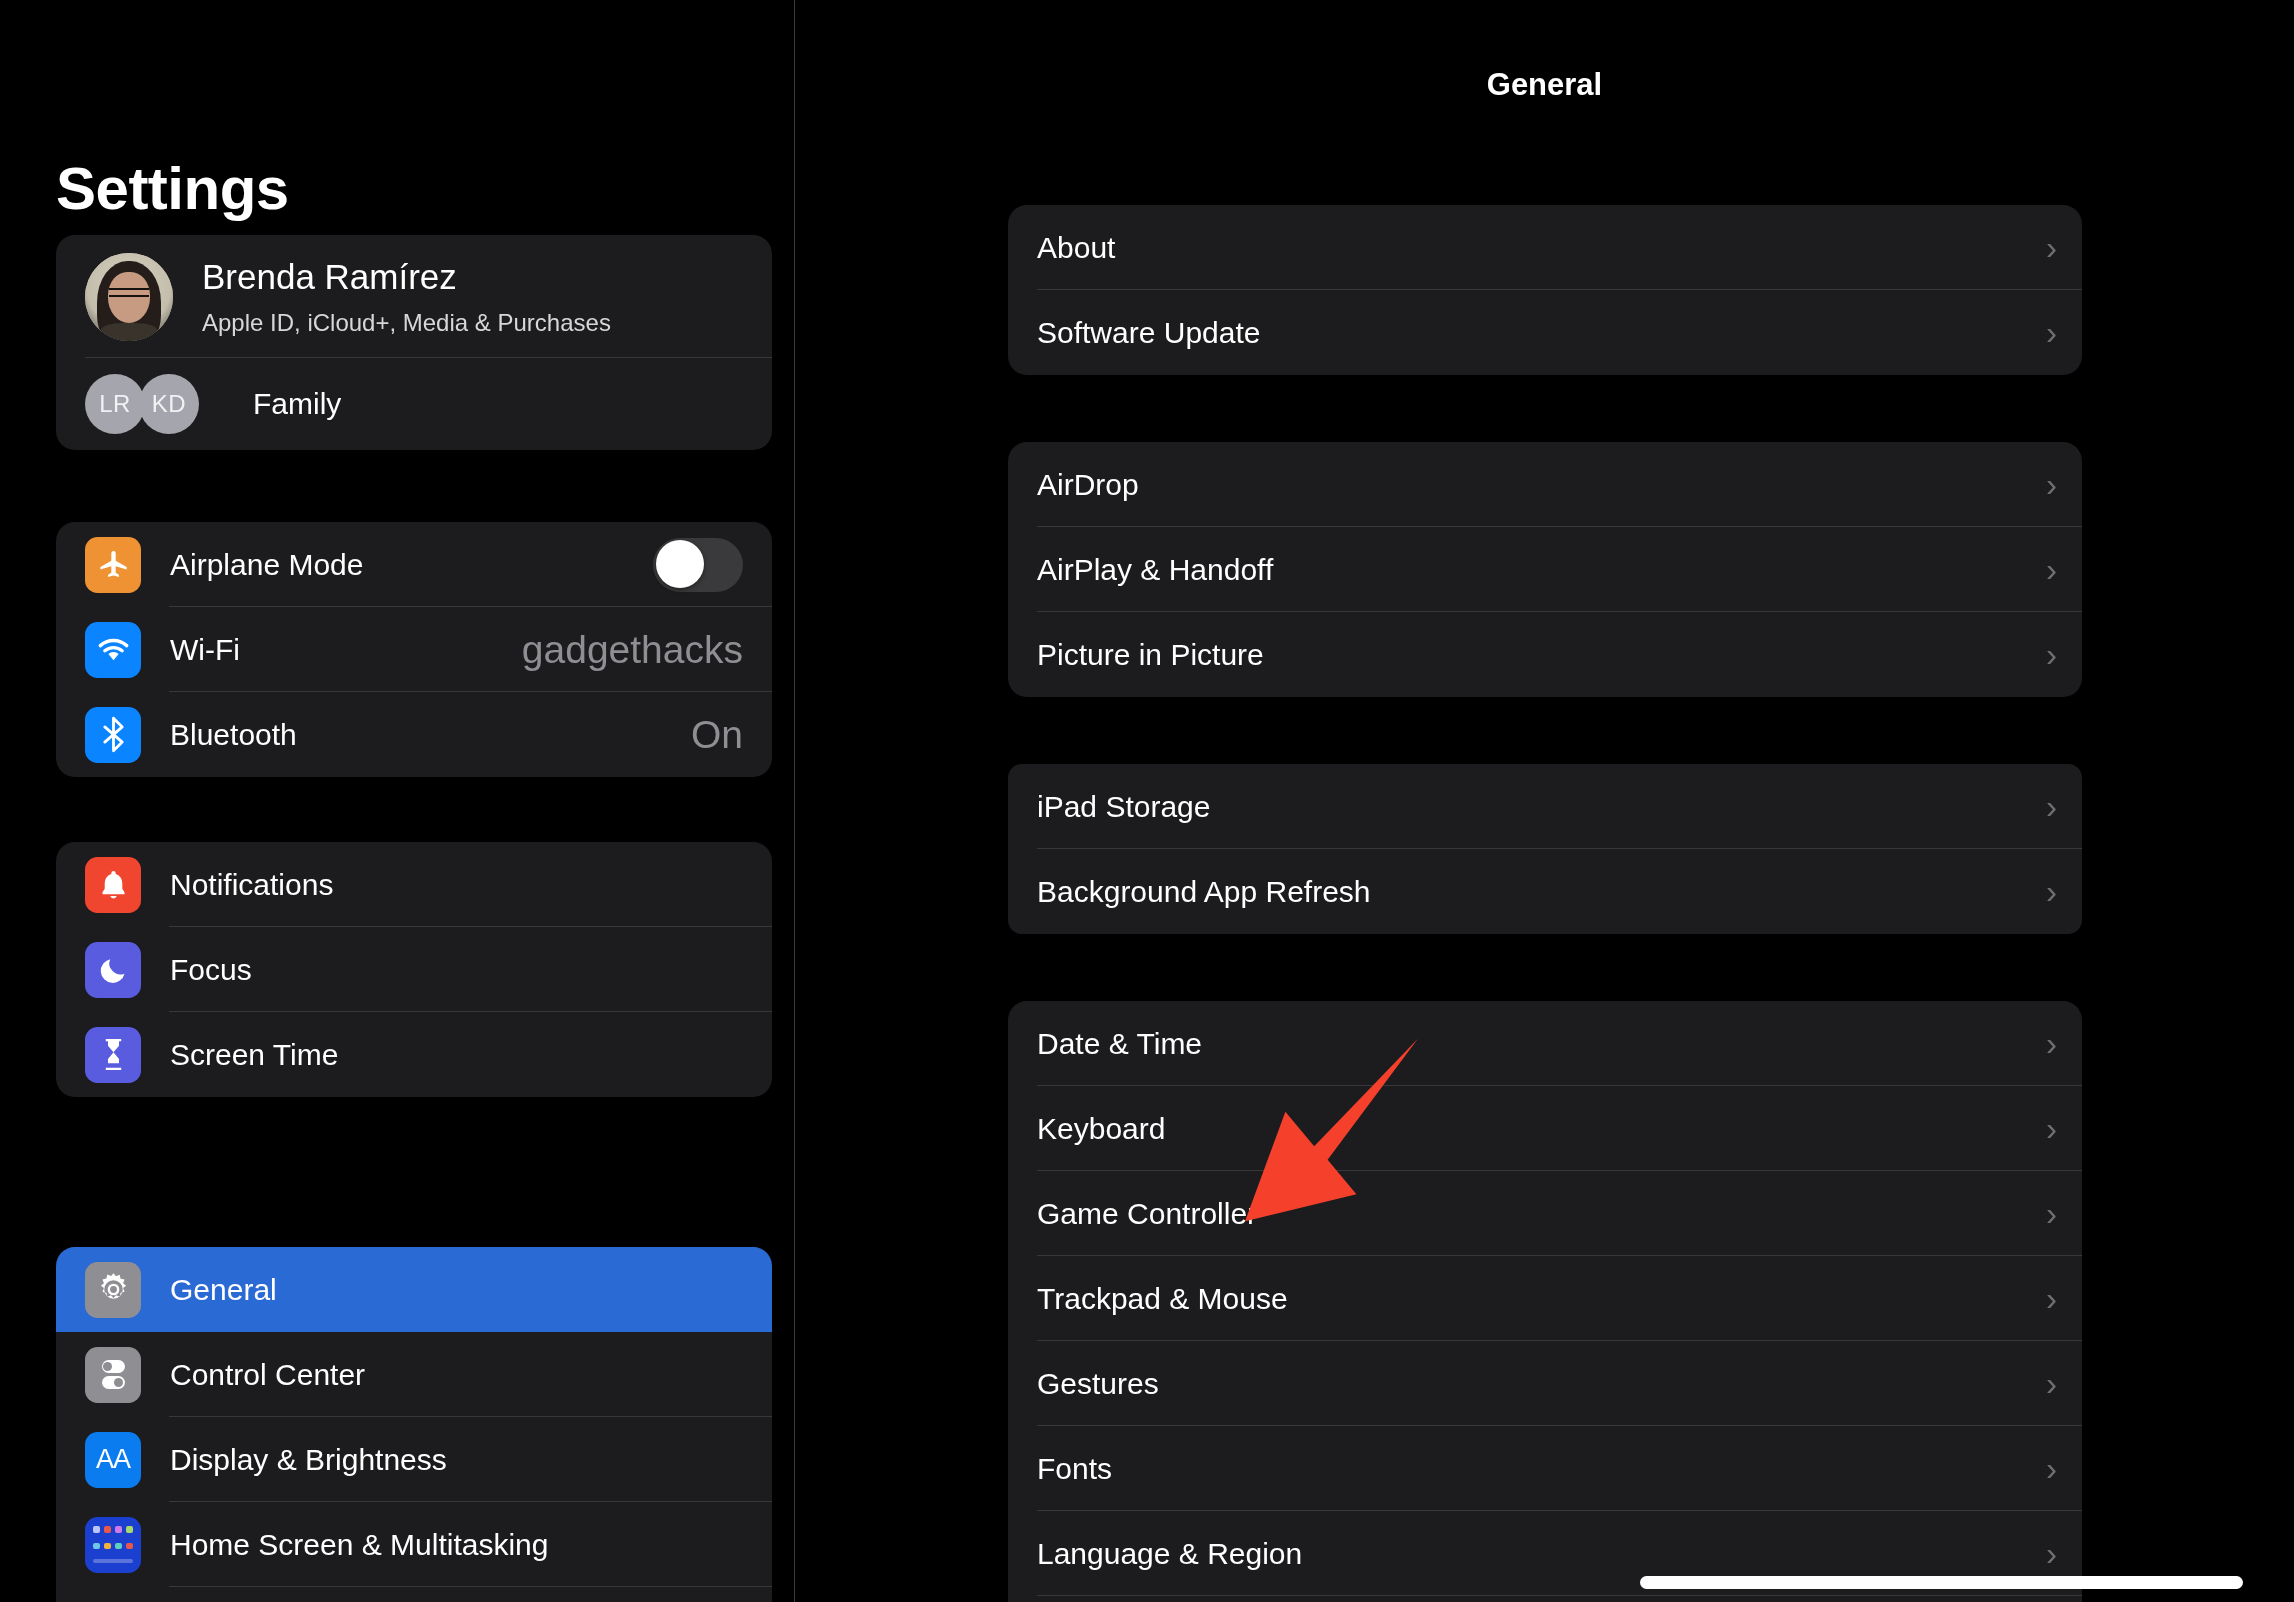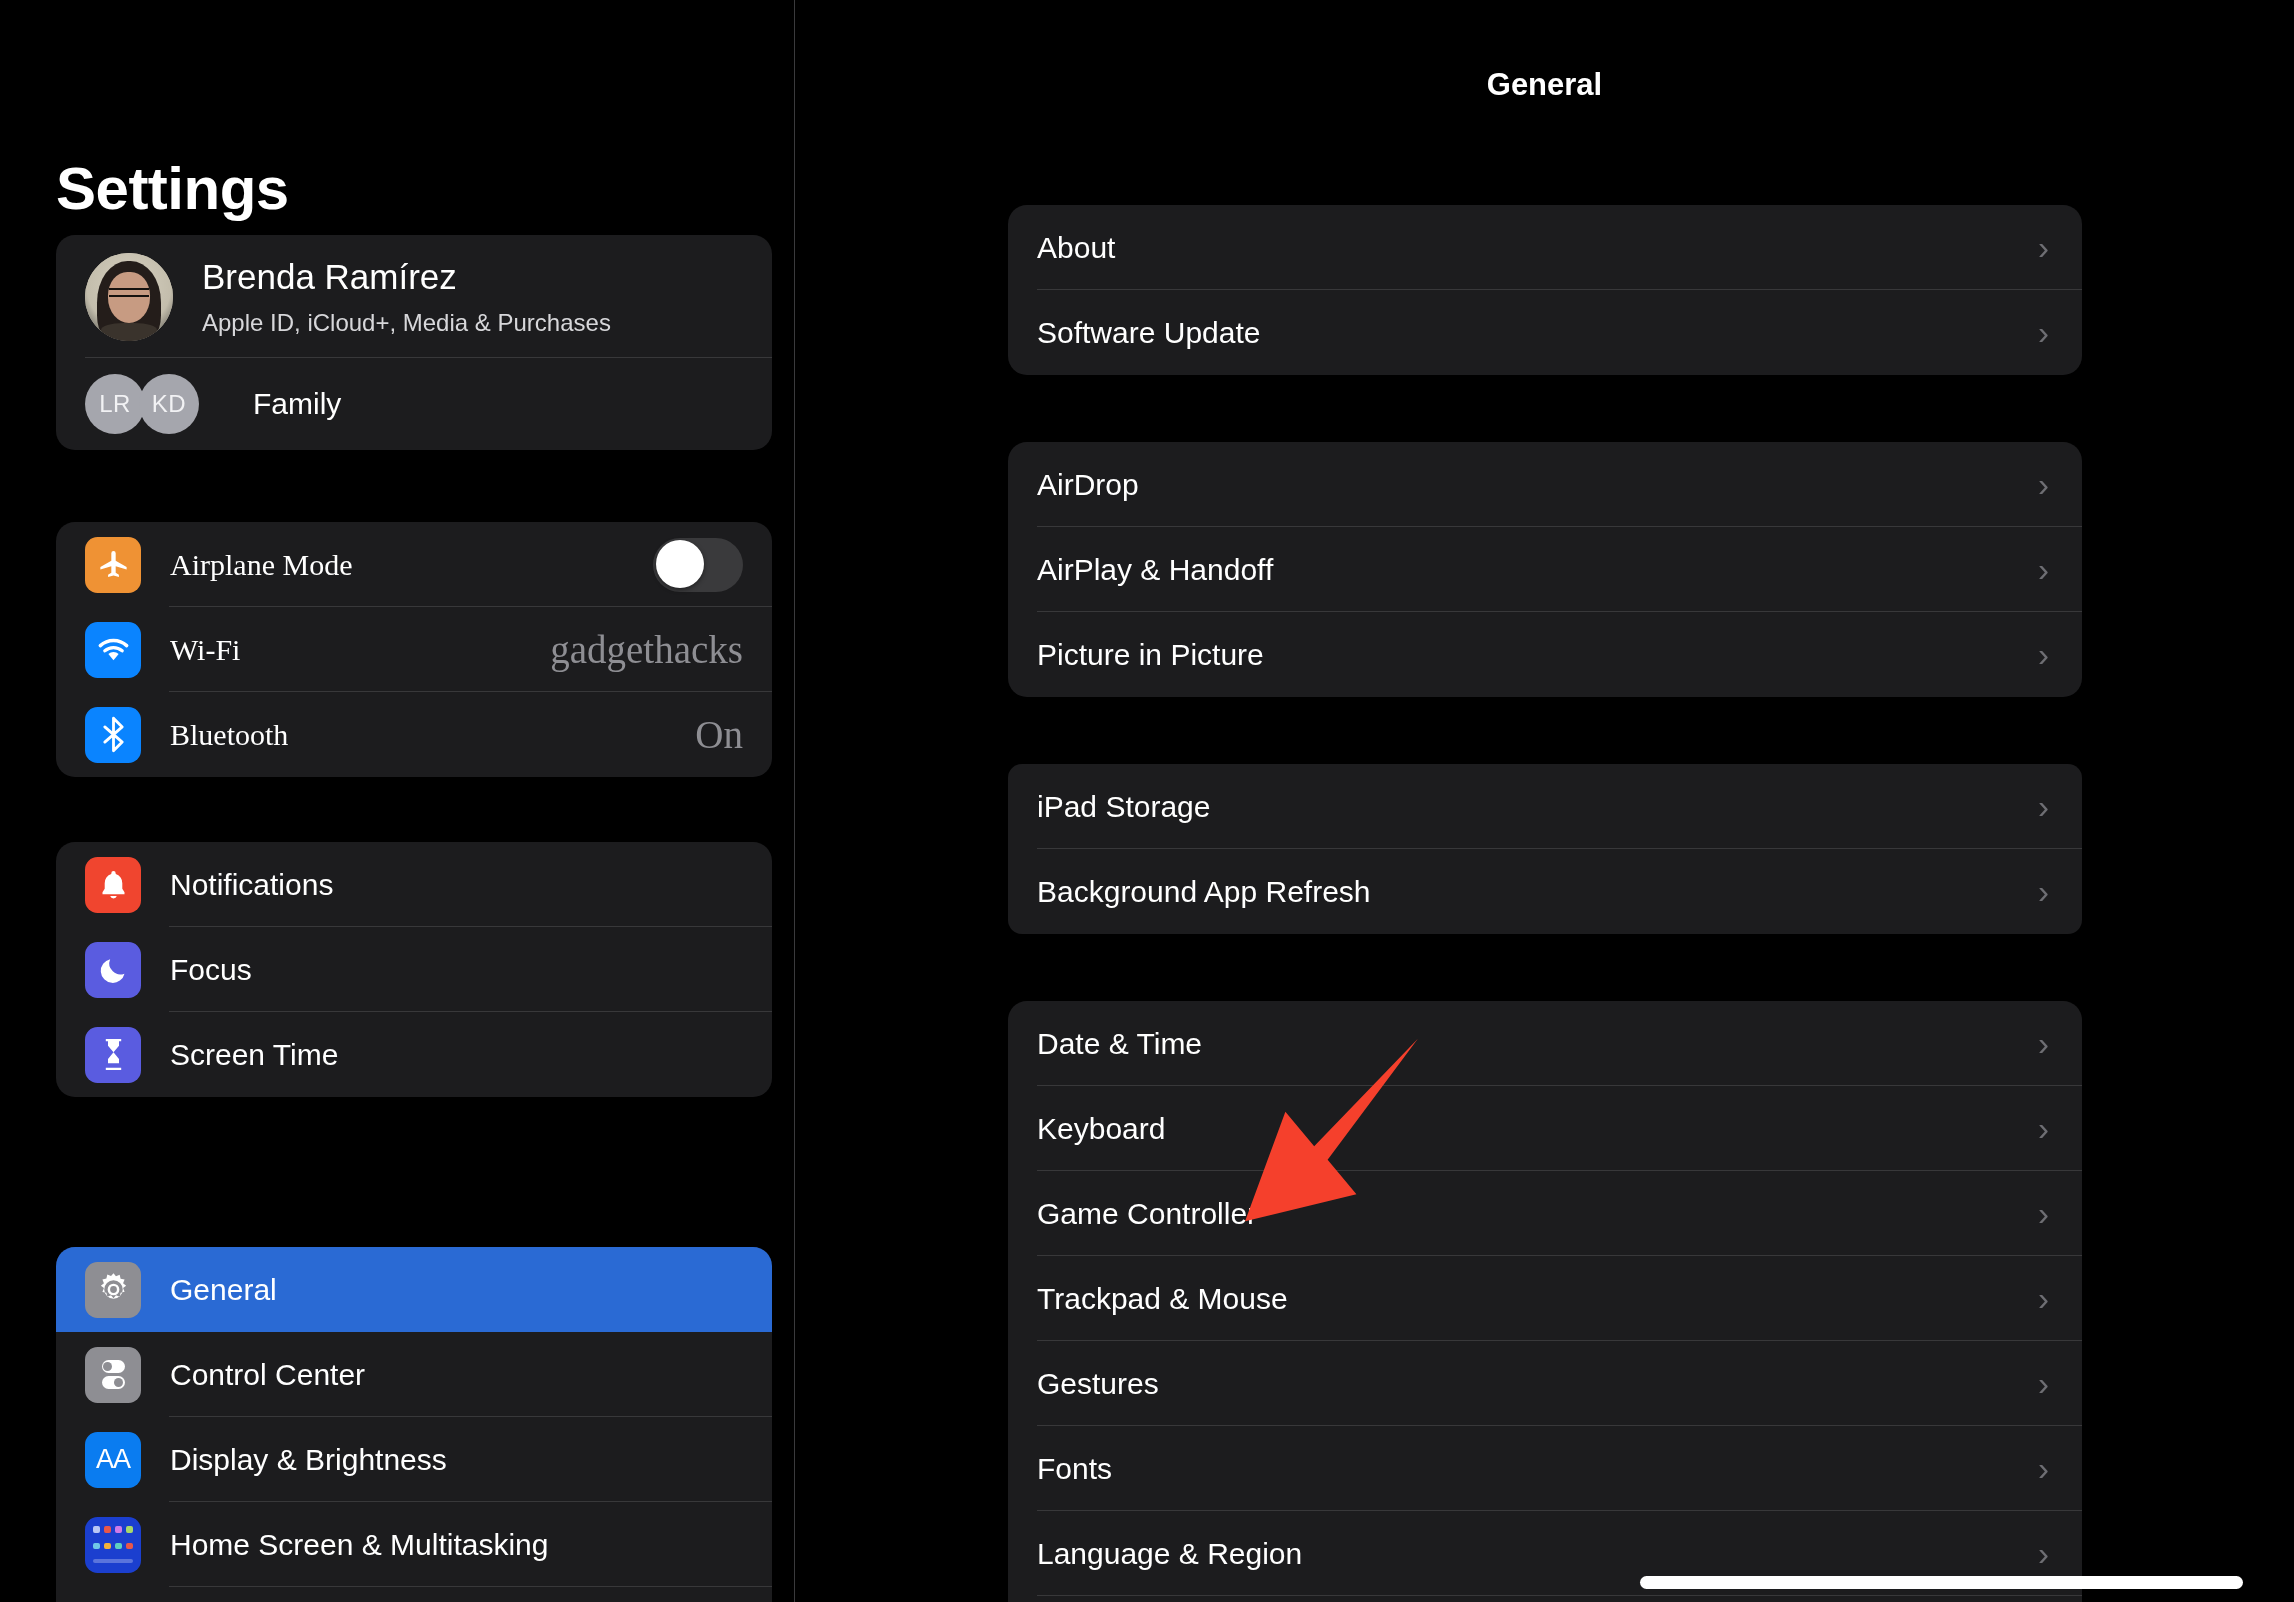--- a/index.html
+++ b/index.html
@@ -137,21 +137,21 @@
   .detail-title {
     position:absolute; top:67px; left:0; width:1499px; text-align:center;
     font-size:31px; font-weight:700; color:#fff;
   }
   .dcard {
     position:absolute; left:213px; width:1074px;
     background:#1c1c1e; border-radius:19px; overflow:hidden;
   }
   .drow {
     position:relative; display:flex; align-items:center; height:85px;
-    padding:0 33px 0 29px;
+    padding:0 25px 0 29px;
   }
   .drow-label { font-size:30px; color:#fff; }
   .chev {
     margin-left:auto; color:#6e6e73; font-size:33px; line-height:1; font-weight:300;
   }
   .drow .sep { position:absolute; left:29px; right:0; bottom:0; height:1px; background:#38383a; }
 
   
   .arrow { position:absolute; left:1239px; top:1033px; pointer-events:none; }
 
@@ -207,21 +207,21 @@
       </div>
       <div class="family-row">
         <div class="fam-avatars">
           <span class="fam-bubble b1">LR</span>
           <span class="fam-bubble b2">KD</span>
         </div>
         <span class="family-label">Family</span>
       </div>
     </div>
 
-    <div class="card" style="top:522px;font-family:Liberation Serif, serif;">
+    <div class="card" style="top:522px;">
       <div class="row">
         <span class="ico" style="background:#ef9234">
           <svg width="35" height="35" viewBox="0 0 24 24" fill="#fff">
               <path d="M21 15.5v-1.8l-7.5-4.3V4.2a1.5 1.5 0 0 0-3 0v5.2L3 13.7v1.8l7.5-2.3v4.4l-2.2 1.5v1.4l3.7-1 3.7 1v-1.4l-2.2-1.5v-4.4z"></path>
             </svg>
         </span>
         <span class="row-label">Airplane Mode</span>
         <span class="toggle">
             <span class="knob"></span>
           </span>

